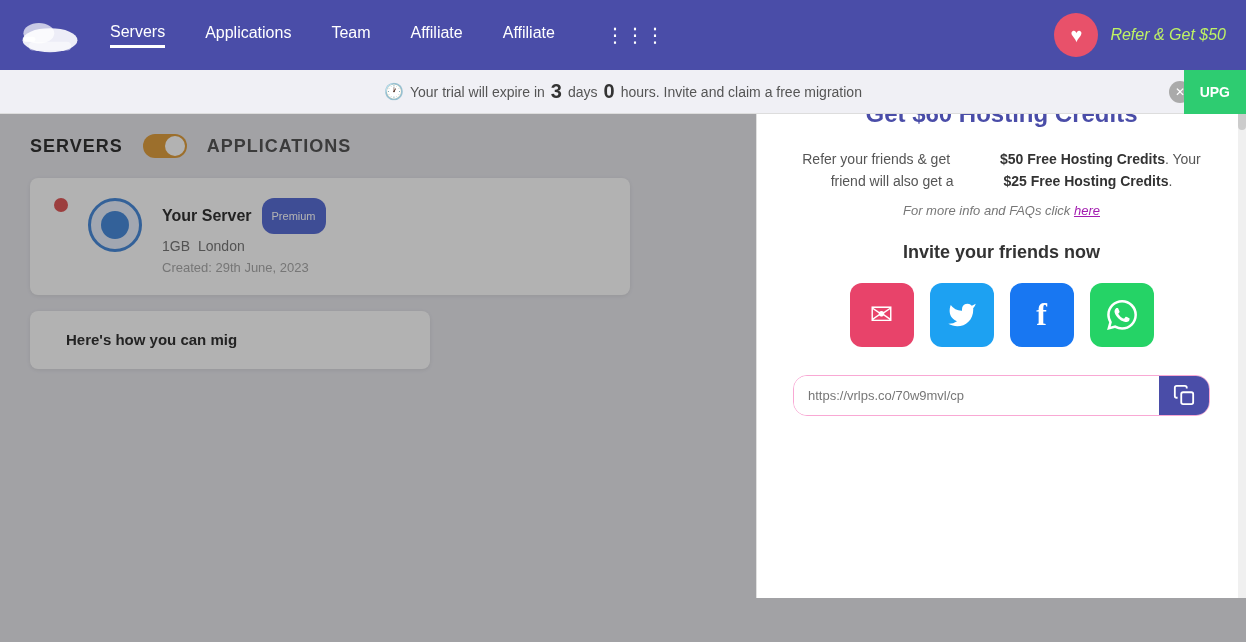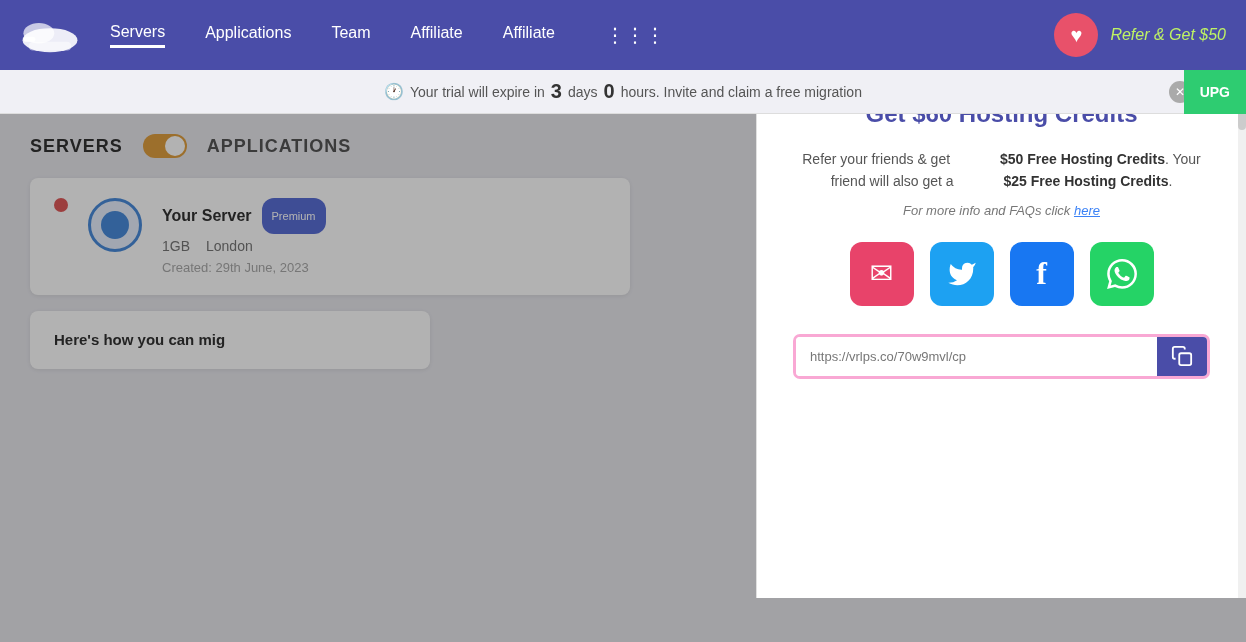--- a/index.html
+++ b/index.html
@@ -225,41 +225,42 @@
       background: #5a6fd6;
       color: white;
       font-size: 11px;
       padding: 12px 10px;
       border-radius: 12px;
     }
     .server-specs {
       font-size: 14px;
       color: #777;
       display: flex;
-      gap: 16px;
+      gap: 8px;
       margin-bottom: 6px;
     }
     .server-created {
       font-size: 13px;
       color: #aaa;
     }
 
     
     .migration-card {
       background: white;
       border-radius: 8px;
       padding: 20px 24px;
       margin-top: 16px;
       max-width: 400px;
       box-shadow: 0 1px 4px rgba(0,0,0,0.08);
     }
     .migration-title {
       font-size: 15px;
       font-weight: 600;
       color: #333;
+      margin-left: 12px;
     }
 
     
     .overlay {
       position: absolute;
       top: 0; left: 0; right: 0; bottom: 0;
       background: rgba(0,0,0,0.3);
       z-index: 20;
     }
 
@@ -305,21 +306,21 @@
       margin-bottom: 10px;
     }
     .modal-desc strong { color: #333; font-weight: 700; margin-left: 46px; }
     .modal-faq {
       font-size: 13px;
       color: #777;
       text-align: center;
       font-style: italic;
       margin-bottom: 24px;
     }
-    .modal-faq a { color: #3b82f6; text-decoration: underline; }
+    .modal-faq a { color: #a21caf; text-decoration: underline; }
     .modal-invite-title {
       font-size: 18px;
       font-weight: bold;
       color: #333;
       text-align: center;
       margin-bottom: 20px;
     }
     .share-buttons {
       display: flex;
       justify-content: center;
@@ -337,22 +338,22 @@
       font-size: 28px;
       color: white;
     }
     .share-btn.email { background: #e8436a; }
     .share-btn.twitter { background: #1da1f2; }
     .share-btn.facebook { background: #1877f2; }
     .share-btn.whatsapp { background: #25d366; }
     .referral-link-row {
       display: flex;
       gap: 0;
-      border: 3px solid #f9a8d4;
-      border-radius: 7px;
+      border: 1px solid #f9a8d4;
+      border-radius: 14px;
       overflow: hidden;
     }
     .referral-link-input {
       flex: 1;
       padding: 12px 14px;
       font-size: 13px;
       color: #777;
       border: none;
       outline: none;
       background: white;
@@ -445,20 +446,21 @@
     <h2 class="modal-title">Get $60 Hosting Credits</h2>
 
     <p class="modal-desc">
       Refer your friends &amp; get <strong>$50 Free Hosting Credits</strong>. Your friend will also get a <strong>$25 Free Hosting Credits</strong>.
     </p>
 
     <p class="modal-faq">
       For more info and FAQs click <a href="#">here</a>
     </p>
 
+    <h3 class="modal-invite-title">Invite your friends now</h3>
 
     <div class="share-buttons">
       <div class="share-btn email">✉</div>
       <div class="share-btn twitter">
         <svg viewBox="0 0 24 24" width="30" height="30" fill="white">
             <path d="M23 3a10.9 10.9 0 01-3.14 1.53A4.48 4.48 0 0012 7.5v1A10.66 10.66 0 013 4s-4 9 5 13a11.64 11.64 0 01-7 2c9 5 20 0 20-11.5a4.5 4.5 0 00-.08-.83A7.72 7.72 0 0023 3z"></path>
           </svg>
       </div>
       <div class="share-btn facebook" style="font-size:32px;font-weight:bold;font-family:serif;">f</div>
       <div class="share-btn whatsapp">

